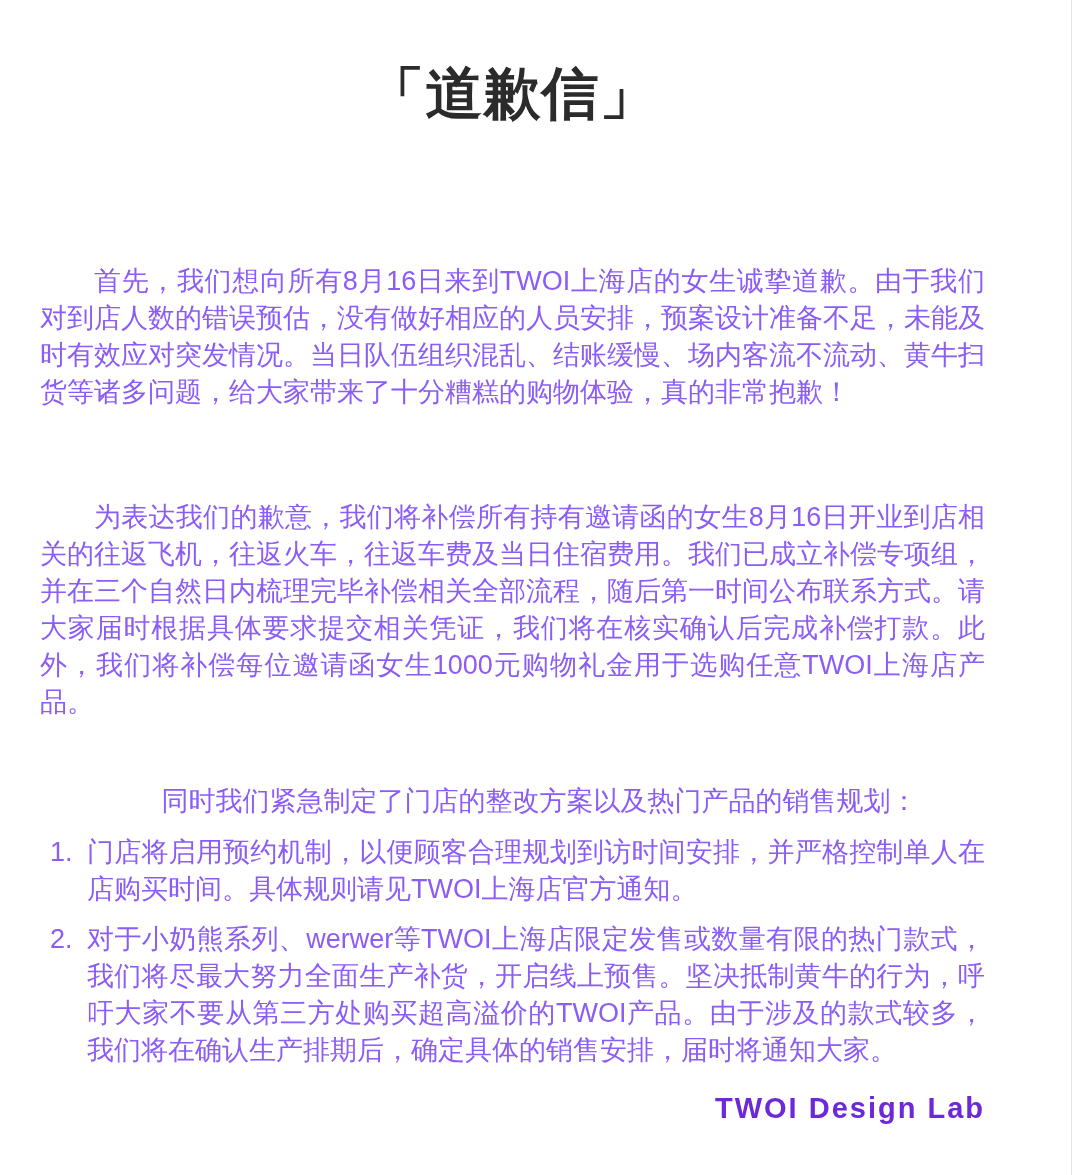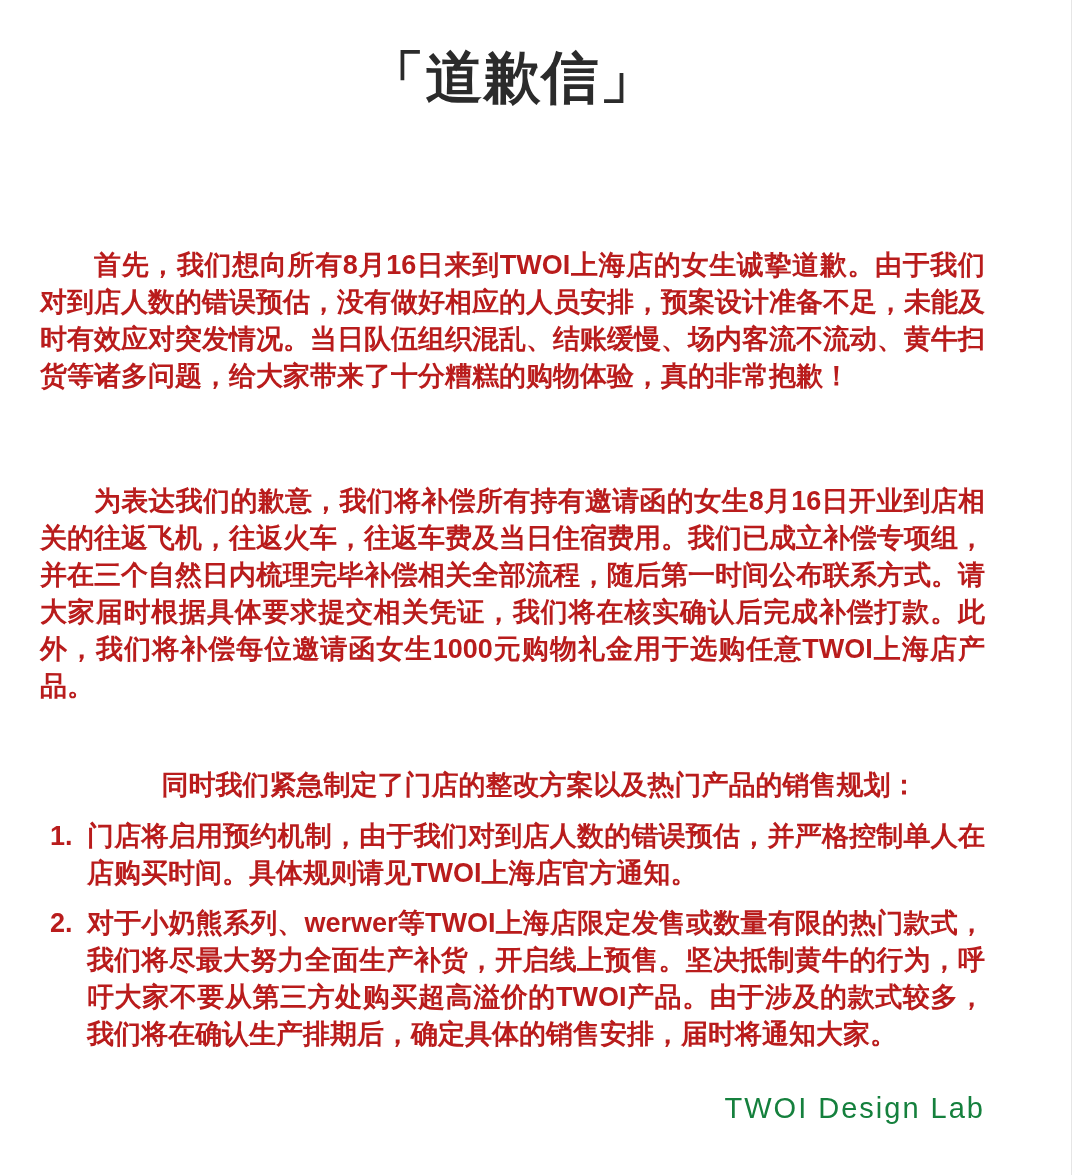--- a/index.html
+++ b/index.html
@@ -13,36 +13,36 @@
     font-family: "Liberation Sans", sans-serif;
     color: #262626;
     position: relative;
     overflow: hidden;
   }
   .page {
     position: relative;
     width: 1080px;
     height: 1175px;
     box-sizing: border-box;
-    padding: 0 95px 0 40px;
+    padding: 16px 95px 0 40px;
   }
   .title {
     margin: 0;
     padding-top: 40px;
     font-size: 57px;
     font-weight: 800;
     text-align: center;
     letter-spacing: 1px;
     color: #2b2b2b;
   }
   .body-text {
     font-size: 27px;
     line-height: 37px;
-    font-weight: 700;
-    color: #b91c1c;
+    font-weight: 400;
+    color: #8b5cf6;
   }
   .para {
     margin: 0;
     text-indent: 2em;
     text-align: justify;
   }
   .p1 { margin-top: 130px; }
   .p2 { margin-top: 88px; }
   .p3 { margin-top: 62px; text-align: center; }
   .list {
@@ -60,23 +60,23 @@
   }
   .list-text {
     flex: 1;
     text-align: justify;
   }
   .footer {
     position: absolute;
     right: 95px;
     bottom: 50px;
     font-size: 29px;
-    font-weight: 400;
+    font-weight: 700;
     letter-spacing: 2px;
-    color: #15803d;
+    color: #6d28d9;
   }
   .edge-line {
     position: absolute;
     top: 0;
     left: 1071px;
     width: 1px;
     height: 1175px;
     background: #e6e6e6;
   }
 </style>
@@ -90,21 +90,21 @@
   <p class="body-text para p1">首先，我们想向所有8月16日来到TWOI上海店的女生诚挚道歉。由于我们对到店人数的错误预估，没有做好相应的人员安排，预案设计准备不足，未能及时有效应对突发情况。当日队伍组织混乱、结账缓慢、场内客流不流动、黄牛扫货等诸多问题，给大家带来了十分糟糕的购物体验，真的非常抱歉！</p>
 
   <p class="body-text para p2">为表达我们的歉意，我们将补偿所有持有邀请函的女生8月16日开业到店相关的往返飞机，往返火车，往返车费及当日住宿费用。我们已成立补偿专项组，并在三个自然日内梳理完毕补偿相关全部流程，随后第一时间公布联系方式。请大家届时根据具体要求提交相关凭证，我们将在核实确认后完成补偿打款。此外，我们将补偿每位邀请函女生1000元购物礼金用于选购任意TWOI上海店产品。</p>
 
   <p class="body-text para p3">同时我们紧急制定了门店的整改方案以及热门产品的销售规划：</p>
 
   <div class="list body-text">
 
     <div class="list-item">
       <span class="list-num">1.</span>
-      <span class="list-text">门店将启用预约机制，由于我们对到店人数的错误预估，并严格控制单人在店购买时间。具体规则请见TWOI上海店官方通知。</span>
+      <span class="list-text">门店将启用预约机制，以便顾客合理规划到访时间安排，并严格控制单人在店购买时间。具体规则请见TWOI上海店官方通知。</span>
     </div>
 
     <div class="list-item">
       <span class="list-num">2.</span>
       <span class="list-text">对于小奶熊系列、werwer等TWOI上海店限定发售或数量有限的热门款式，我们将尽最大努力全面生产补货，开启线上预售。坚决抵制黄牛的行为，呼吁大家不要从第三方处购买超高溢价的TWOI产品。由于涉及的款式较多，我们将在确认生产排期后，确定具体的销售安排，届时将通知大家。</span>
     </div>
 
   </div>
 
   <div class="footer">TWOI Design Lab</div>

